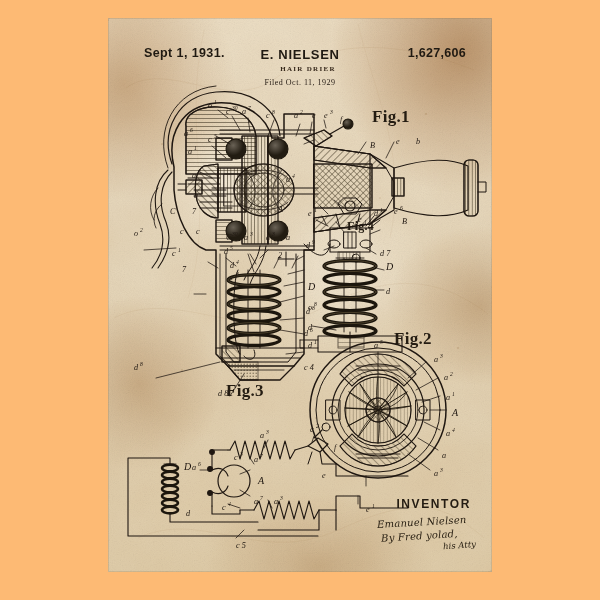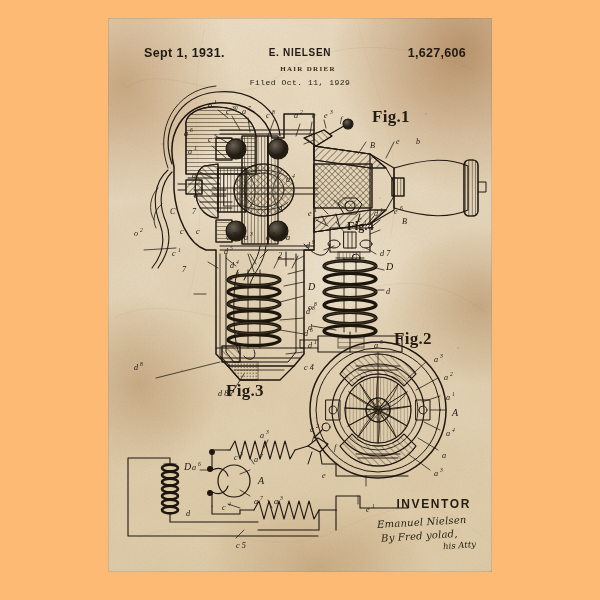--- a/index.html
+++ b/index.html
@@ -24,25 +24,25 @@
       linear-gradient(180deg,#efe2ca 0%,#eadcc2 35%,#e6d6b8 70%,#e2d0ae 100%);
     box-shadow:0 0 0 1px rgba(160,128,84,.25) inset;
   }
   #grain{position:absolute;inset:0;opacity:.5;mix-blend-mode:multiply;pointer-events:none;}
   #fibers{position:absolute;inset:0;opacity:.38;pointer-events:none;}
 
   
   .hdr{position:absolute;color:#201a12;}
   #hdr-date{left:36px;top:28px;font-size:12.5px;font-weight:bold;letter-spacing:.4px;}
   #hdr-num{right:26px;top:28px;font-size:12.5px;font-weight:bold;letter-spacing:.3px;}
-  #hdr-inv{left:0;right:0;top:29px;text-align:center;font-size:10px;font-weight:bold;letter-spacing:.7px;}
+  #hdr-inv{left:0;right:0;top:29px;text-align:center;font-size:13px;font-weight:bold;letter-spacing:.7px;}
   #hdr-title{left:16px;right:0;top:47px;text-align:center;font-size:7px;font-weight:bold;letter-spacing:1.3px;
              font-family:"Liberation Serif",serif;color:#37291c;}
   #hdr-filed{left:0;right:0;top:60px;text-align:center;font-size:8px;letter-spacing:.5px;
-             font-family:Liberation Mono, monospace;color:#2a2018;}
+             font-family:Liberation Serif, serif;color:#2a2018;}
 
   
   .figcap{position:absolute;font-family:"Liberation Serif",serif;font-size:17px;
           font-weight:bold;color:#241c12;letter-spacing:.3px;}
   #cap1{left:264px;top:89px;}
   #cap2{left:286px;top:311px;}
   #cap3{left:118px;top:363px;text-align:center;}
   #cap4{left:239px;top:201px;font-size:12px;}
 
   

